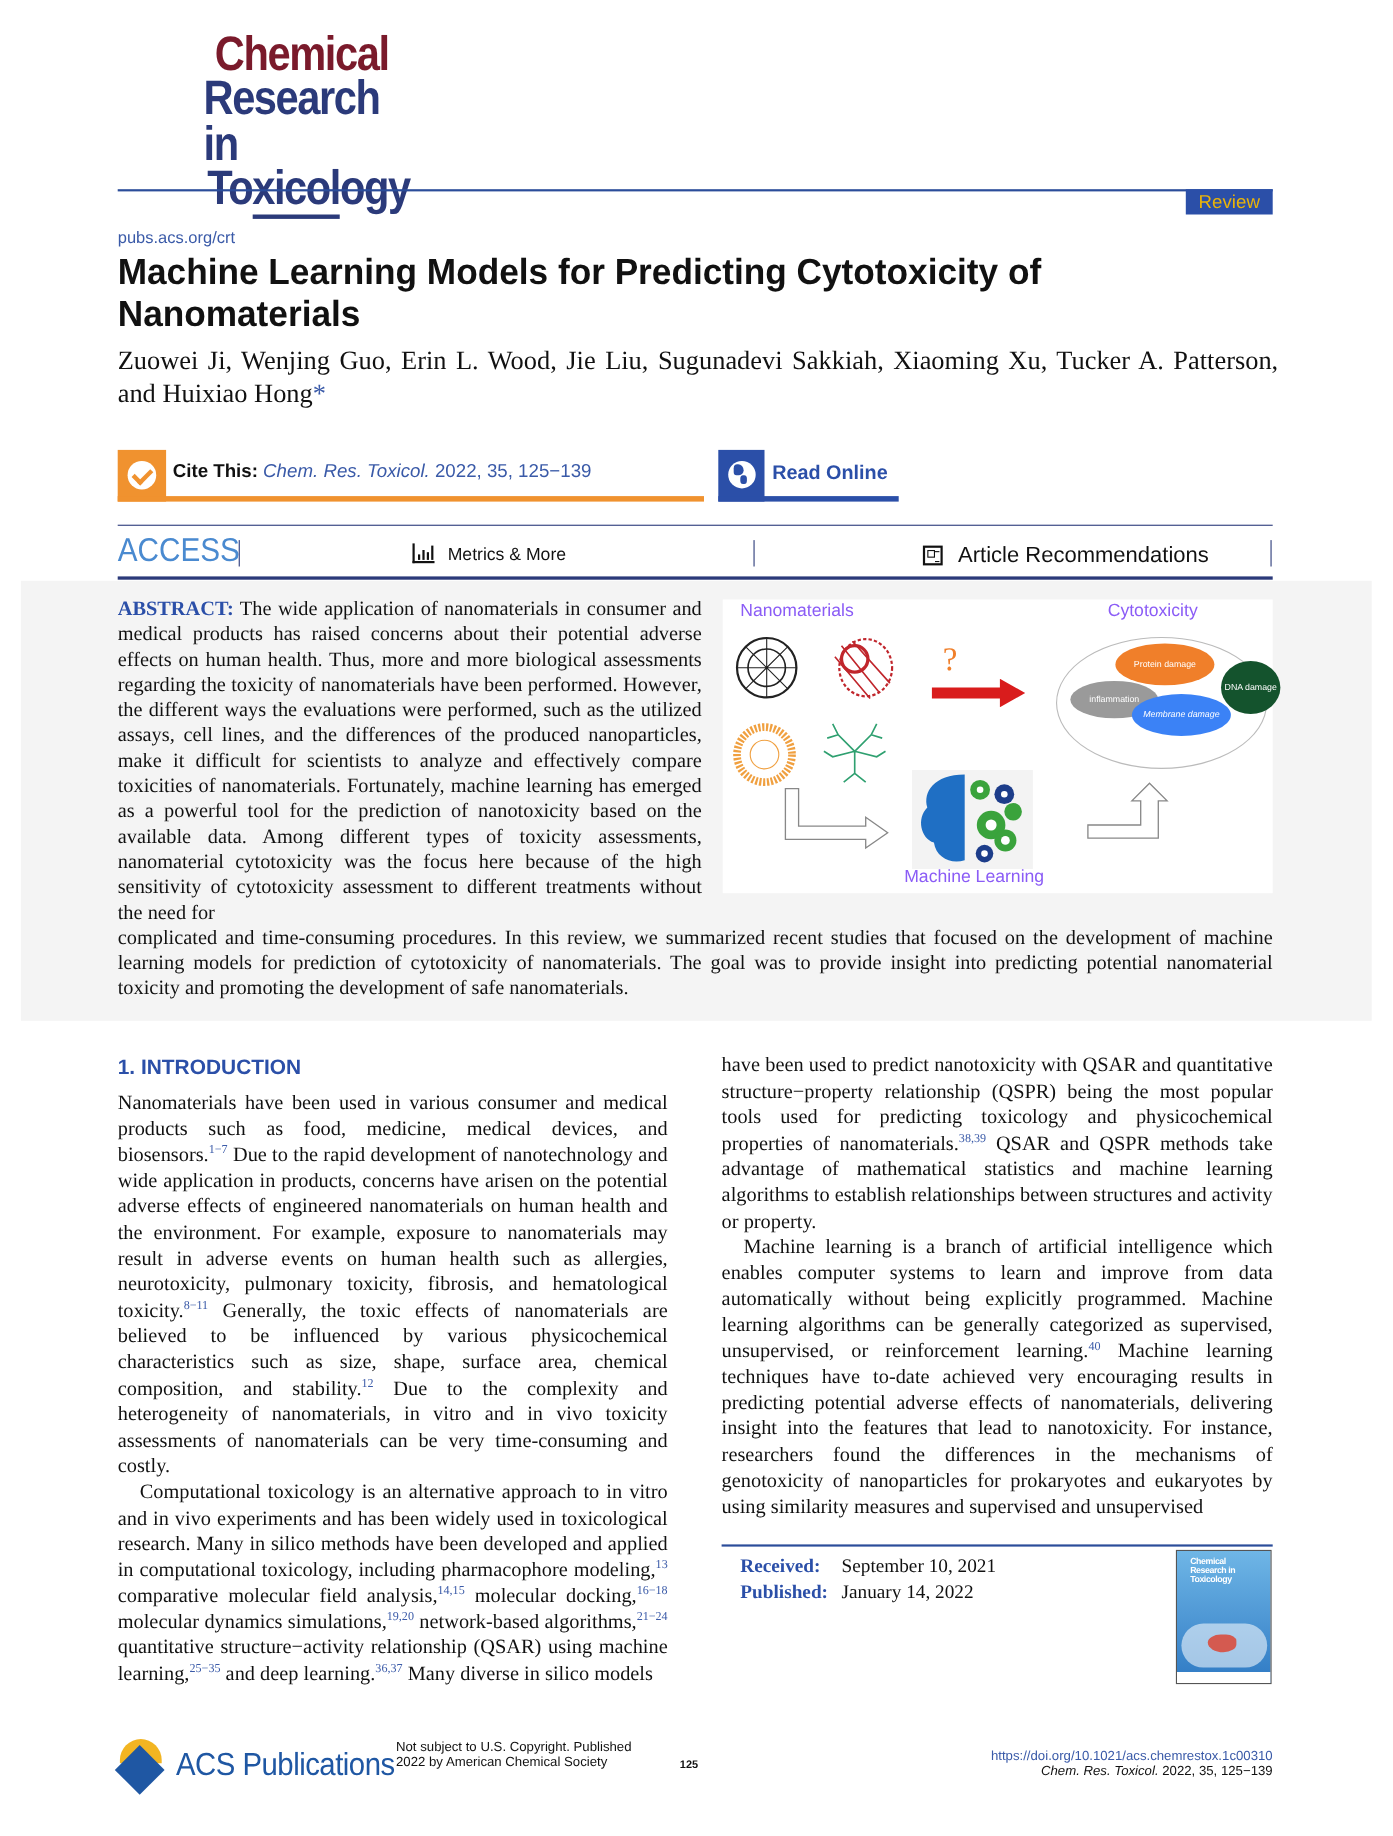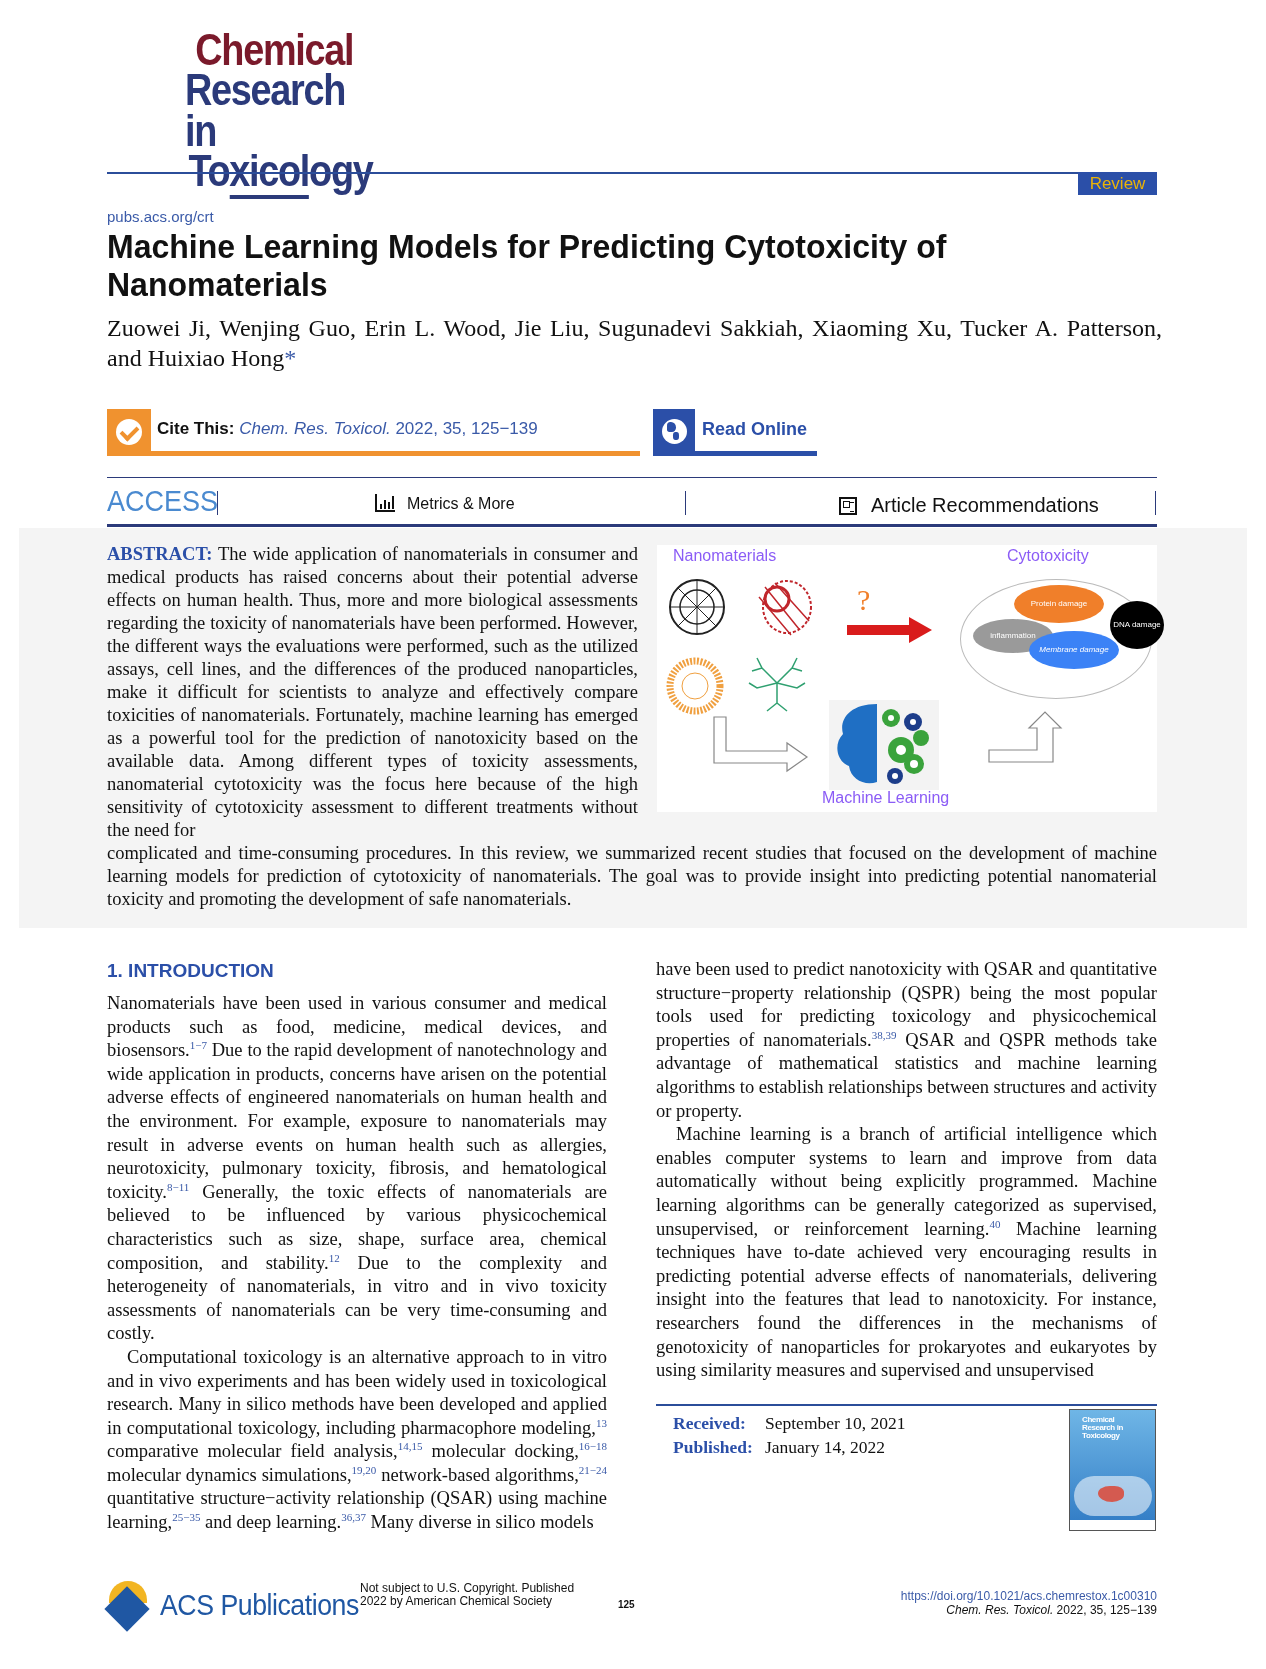--- a/index.html
+++ b/index.html
@@ -185,21 +185,21 @@
     </g>
   </svg>
 
   <span style="position:absolute;left:200px;top:38px;font-family:'Liberation Serif',serif;font-size:30px;color:#f07f2a;">?</span>
   <svg style="position:absolute;left:190px;top:70px" width="90" height="30">
     <polygon points="0,10 62,10 62,2 85,15 62,28 62,20 0,20" fill="#d91c1c"></polygon>
   </svg>
 
   <div style="position:absolute;left:303px;top:34px;width:190px;height:118px;border:1px solid #bbb;border-radius:50%;"></div>
   <div class="ellipse" style="left:357px;top:40px;width:90px;height:38px;background:#f07f2a;">Protein damage</div>
-  <div class="ellipse" style="left:453px;top:56px;width:54px;height:48px;background:#000000;">DNA damage</div>
+  <div class="ellipse" style="left:453px;top:56px;width:54px;height:48px;background:#14532d;">DNA damage</div>
   <div class="ellipse" style="left:316px;top:74px;width:80px;height:34px;background:#9a9a9a;">inflammation</div>
   <div class="ellipse" style="left:372px;top:86px;width:90px;height:38px;background:#3b82f6;font-style:italic;">Membrane damage</div>
 
   <svg style="position:absolute;left:55px;top:170px" width="100" height="60">
     <path d="M2 2 L14 2 L14 36 L75 36 L75 28 L95 42 L75 56 L75 48 L2 48 Z" fill="#fff" stroke="#888" stroke-width="1.2"></path>
   </svg>
   <svg style="position:absolute;left:330px;top:165px" width="90" height="60">
     <path d="M2 40 L50 40 L50 18 L42 18 L58 2 L74 18 L66 18 L66 52 L2 52 Z" fill="#fff" stroke="#888" stroke-width="1.2"></path>
   </svg>
 

